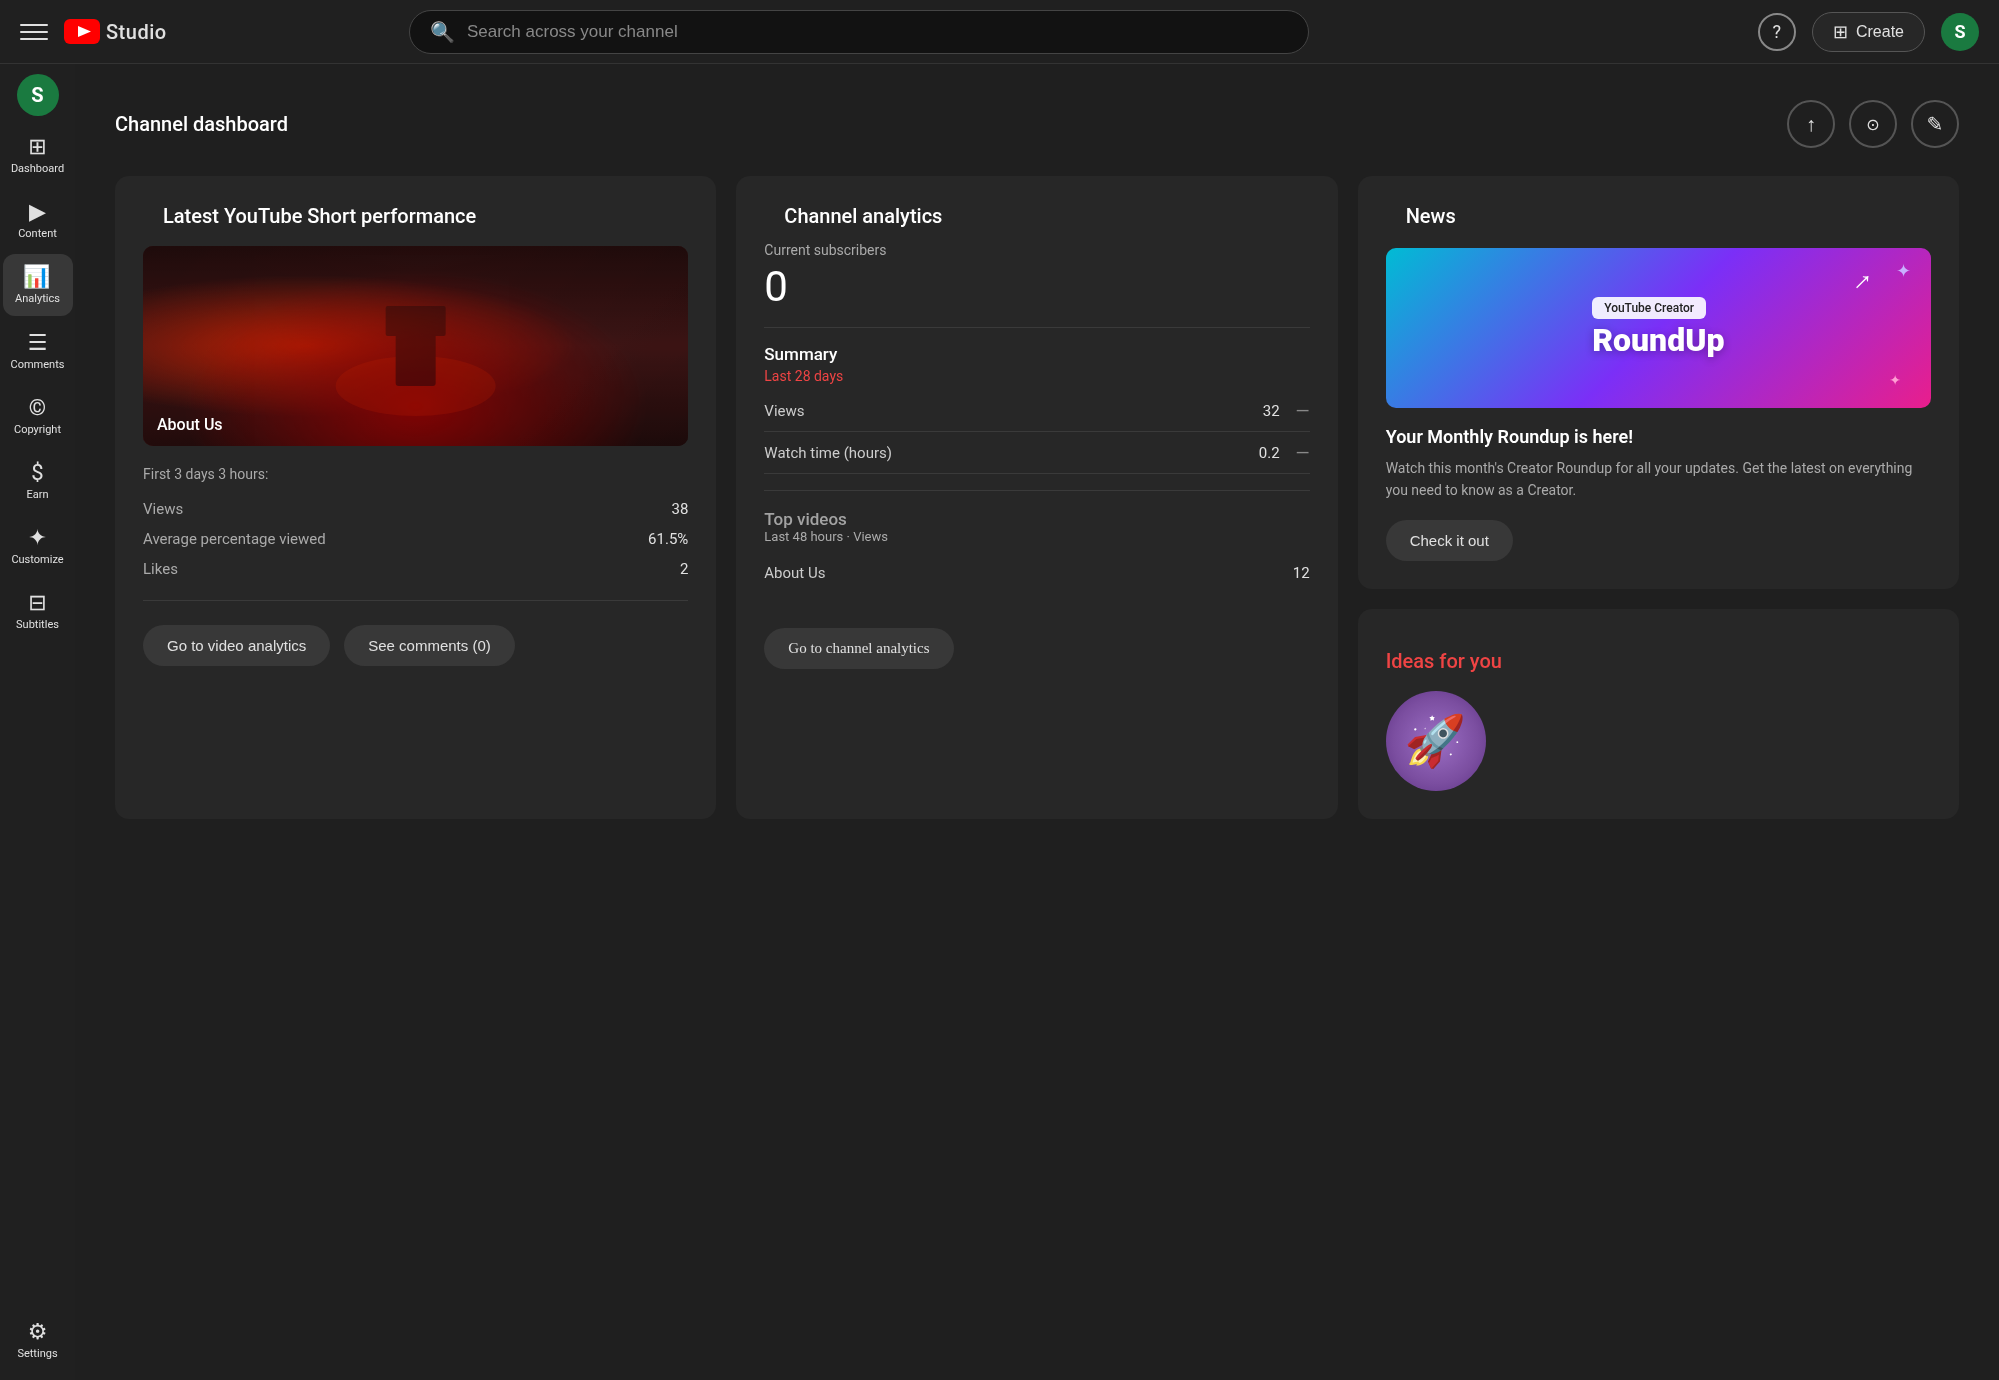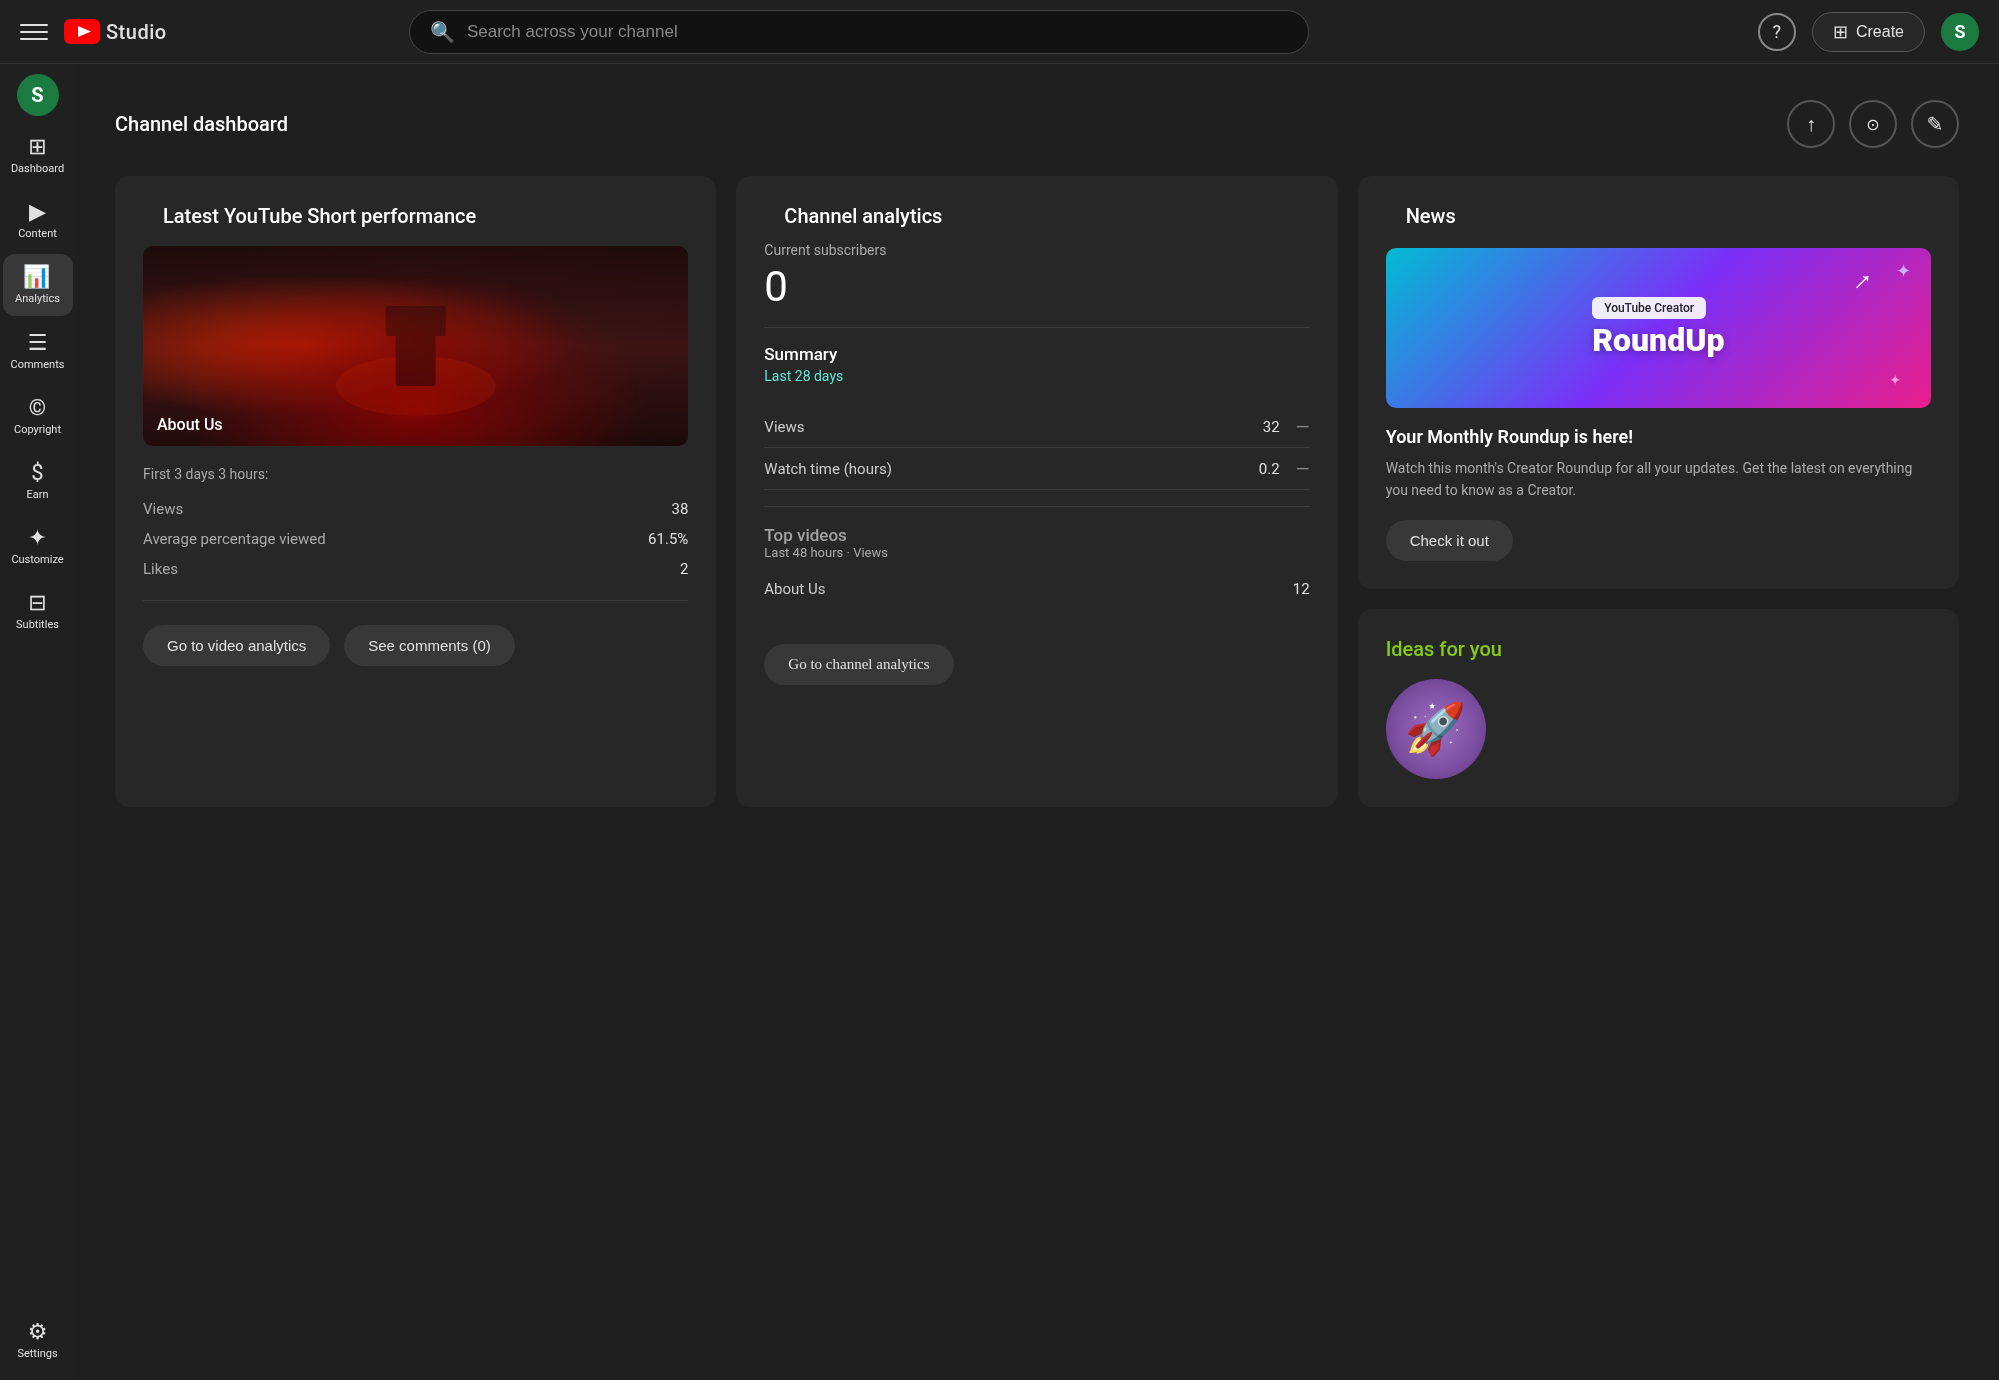--- a/index.html
+++ b/index.html
@@ -222,21 +222,21 @@
     }
 
     
     .subscribers-count {
       font-size: 42px; font-weight: 400; color: #fff; margin: 4px 0 16px;
     }
     .summary-title {
       font-size: 17px; font-weight: 500; color: #fff; margin-bottom: 4px;
     }
     .summary-period {
-      font-size: 14px; color: #5eead4; margin-bottom: 22px;
+      font-size: 14px; color: #ef4444; margin-bottom: 6px;
     }
     .metric-row {
       display: flex; justify-content: space-between; align-items: center;
       padding: 10px 0; border-bottom: 1px solid #3a3a3a;
     }
     .metric-row:last-of-type { border-bottom: none; }
     .metric-label { font-size: 15px; color: #ccc; }
     .metric-value { font-size: 15px; color: #e0e0e0; display: flex; align-items: center; gap: 16px; }
     .metric-dash { color: #888; font-size: 18px; }
     .top-videos-title {
@@ -319,21 +319,21 @@
     }
 
     
     .ideas-card {
       background: #272727;
       border-radius: 14px;
       padding: 28px;
       margin-top: 0;
     }
     .ideas-title {
-      font-size: 20px; font-weight: 500; color: #84cc16; margin-bottom: 6px;
+      font-size: 20px; font-weight: 500; color: #ef4444; margin-bottom: 6px; margin-top: 12px;
     }
     .ideas-subtitle {
       font-size: 17px; font-weight: 500; color: #fff; margin-bottom: 10px;
     }
     .ideas-body {
       font-size: 14px; color: #aaa; line-height: 1.6; flex: 1;
     }
     .ideas-inner {
       display: flex; gap: 20px; align-items: flex-start;
     }

